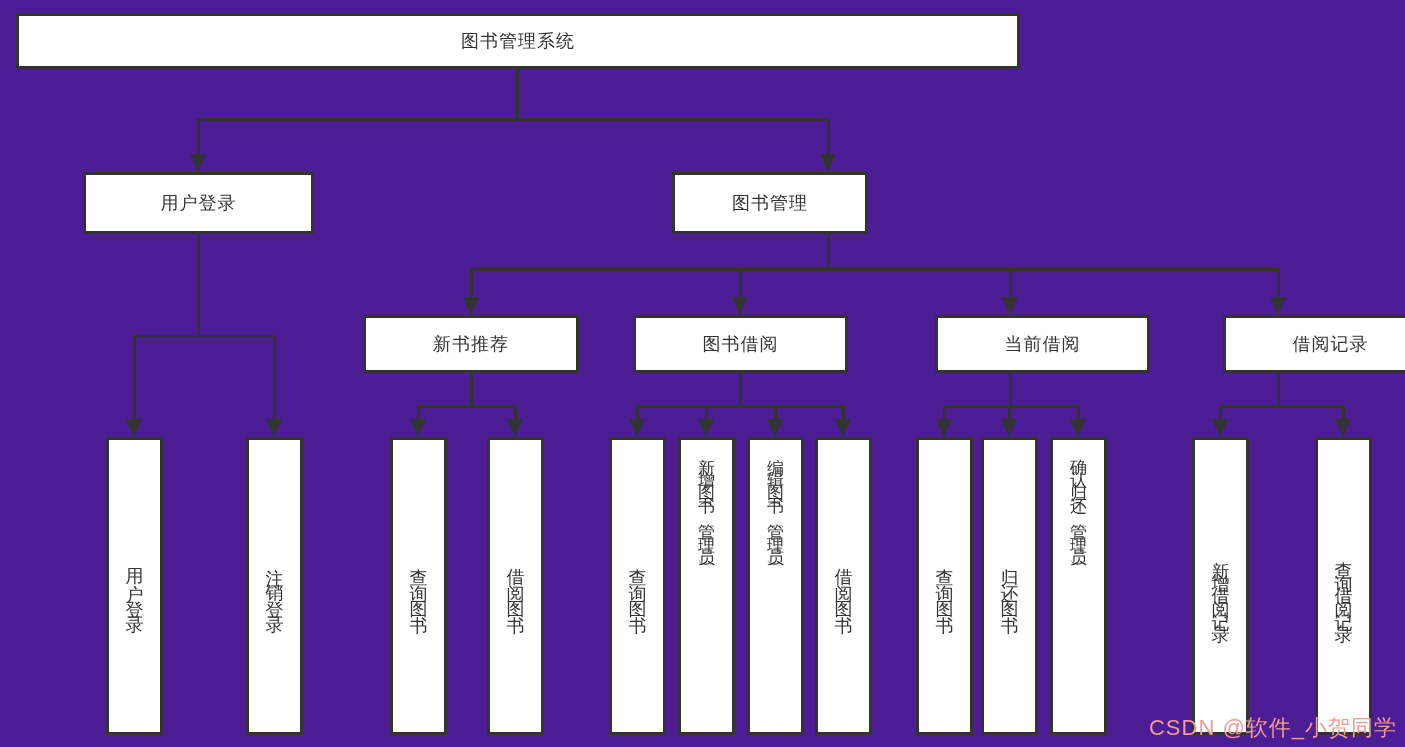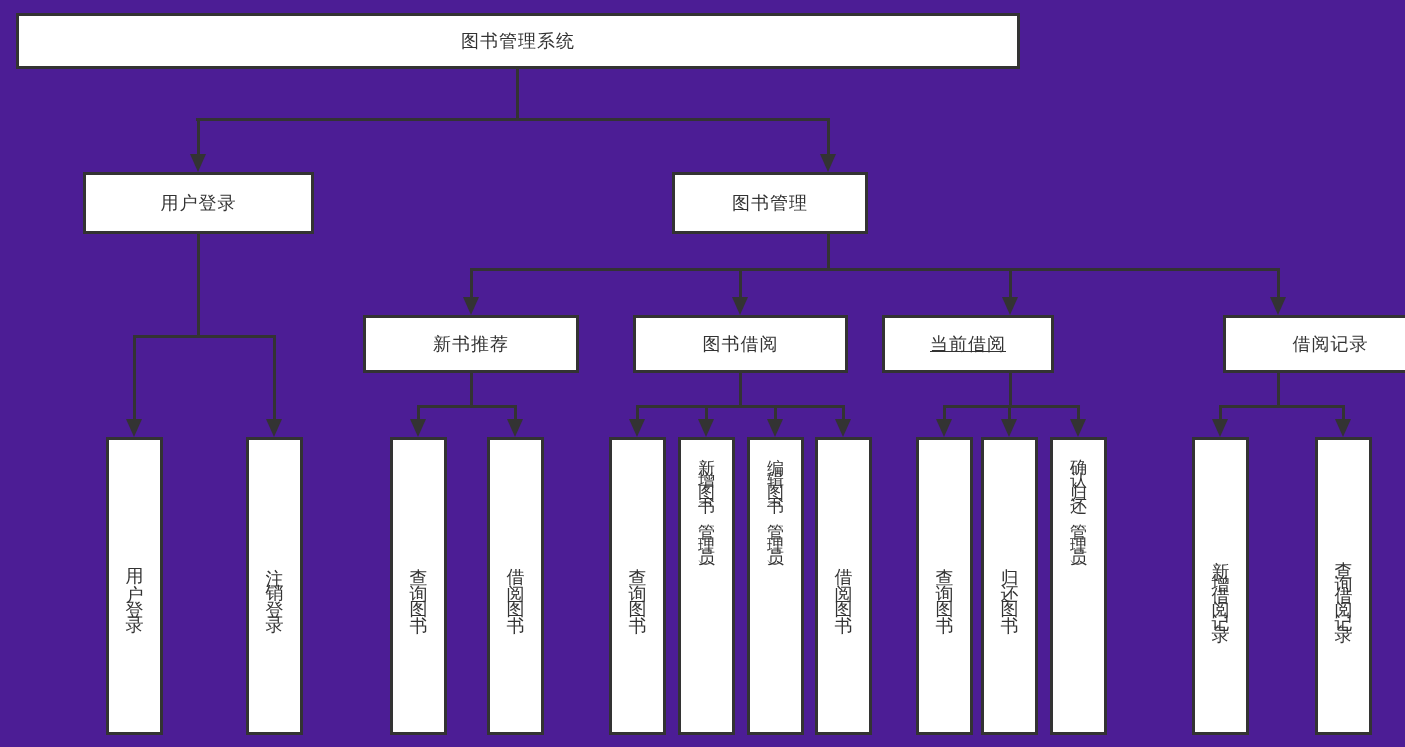--- a/index.html
+++ b/index.html
@@ -102,21 +102,21 @@
   <div class="arrow" style="left:1002px;top:297px;"></div>
   <div class="vline" style="left:1277px;top:268px;height:30px;"></div>
   <div class="arrow" style="left:1270px;top:297px;"></div>
 
   <div class="box" style="left:363px;top:315px;width:216px;height:58px;text-align:center;">
     <span>新书推荐</span>
   </div>
   <div class="box" style="left:633px;top:315px;width:215px;height:58px;">
     <span>图书借阅</span>
   </div>
-  <div class="box" style="left:882px;top:315px;width:172px;height:58px;text-decoration:underline;">
+  <div class="box" style="left:935px;top:315px;width:215px;height:58px;">
     <span>当前借阅</span>
   </div>
   <div class="box" style="left:1223px;top:315px;width:215px;height:58px;">
     <span>借阅记录</span>
   </div>
 
   <div class="vline" style="left:470px;top:373px;height:32px;"></div>
   <div class="hline" style="left:417px;top:405px;width:100px;"></div>
   <div class="vline" style="left:417px;top:405px;height:15px;"></div>
   <div class="arrow" style="left:410px;top:419px;"></div>
@@ -187,14 +187,15 @@
     <span>确认归还（管理员）</span>
   </div>
 
   <div class="leaf chars-6" style="left:1192px;">
     <span>新增借阅记录</span>
   </div>
   <div class="leaf chars-6" style="left:1315px;">
     <span>查询借阅记录</span>
   </div>
 
+  <div class="watermark">CSDN @软件_小贺同学</div>
 
 </div>
 
 </body></html>

